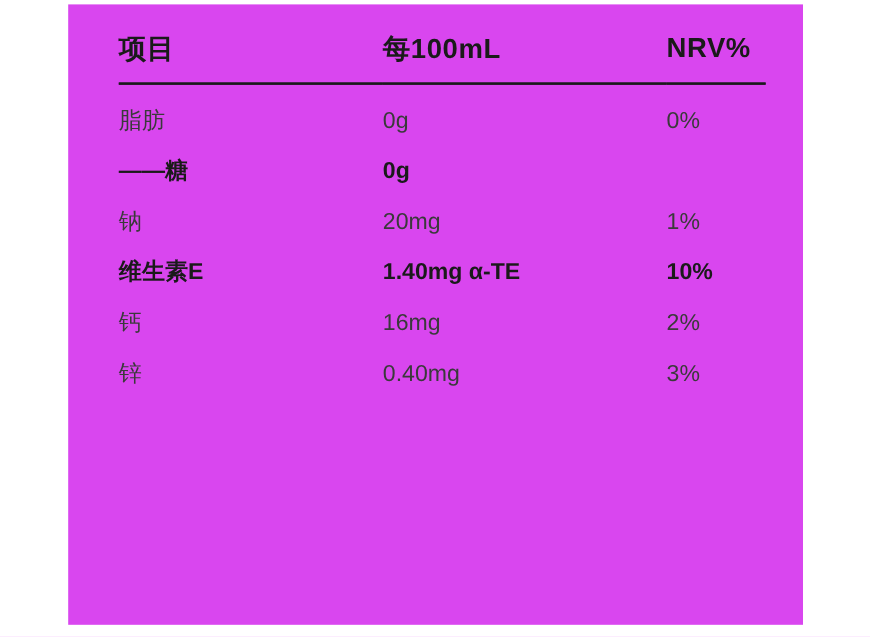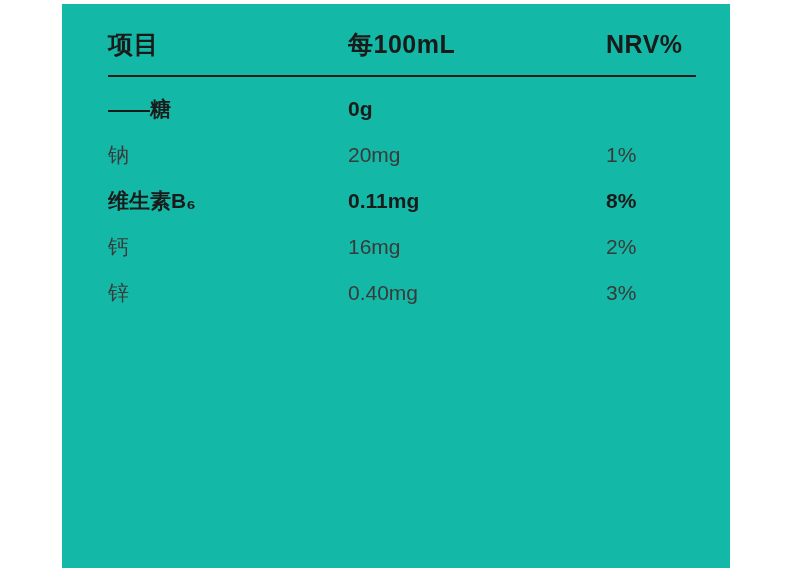--- a/index.html
+++ b/index.html
@@ -13,21 +13,21 @@
     font-family: "Liberation Sans", sans-serif;
     color: #231f20;
     overflow: hidden;
   }
   .panel {
     position: absolute;
     left: 62px;
     top: 4px;
     width: 668px;
     height: 564px;
-    background: #14b8a6;
+    background: #d946ef;
     box-sizing: border-box;
   }
   .table-wrap {
     position: absolute;
     left: 46px;
     top: 24px;
     width: 588px;
   }
   table.nutrition {
     width: 100%;
@@ -79,34 +79,39 @@
         <col class="c-nrv">
       </colgroup>
       <thead>
         <tr>
           <th>项目</th>
           <th>每100mL</th>
           <th>NRV%</th>
         </tr>
       </thead>
       <tbody>
+        <tr>
+          <td class="col-item">脂肪</td>
+          <td class="col-amount">0g</td>
+          <td class="col-nrv">0%</td>
+        </tr>
         <tr class="bold">
           <td class="col-item">——糖</td>
           <td class="col-amount">0g</td>
           <td class="col-nrv"></td>
         </tr>
         <tr>
           <td class="col-item">钠</td>
           <td class="col-amount">20mg</td>
           <td class="col-nrv">1%</td>
         </tr>
         <tr class="bold">
-          <td class="col-item">维生素B₆</td>
-          <td class="col-amount">0.11mg</td>
-          <td class="col-nrv">8%</td>
+          <td class="col-item">维生素E</td>
+          <td class="col-amount">1.40mg α-TE</td>
+          <td class="col-nrv">10%</td>
         </tr>
         <tr>
           <td class="col-item">钙</td>
           <td class="col-amount">16mg</td>
           <td class="col-nrv">2%</td>
         </tr>
         <tr>
           <td class="col-item">锌</td>
           <td class="col-amount">0.40mg</td>
           <td class="col-nrv">3%</td>

